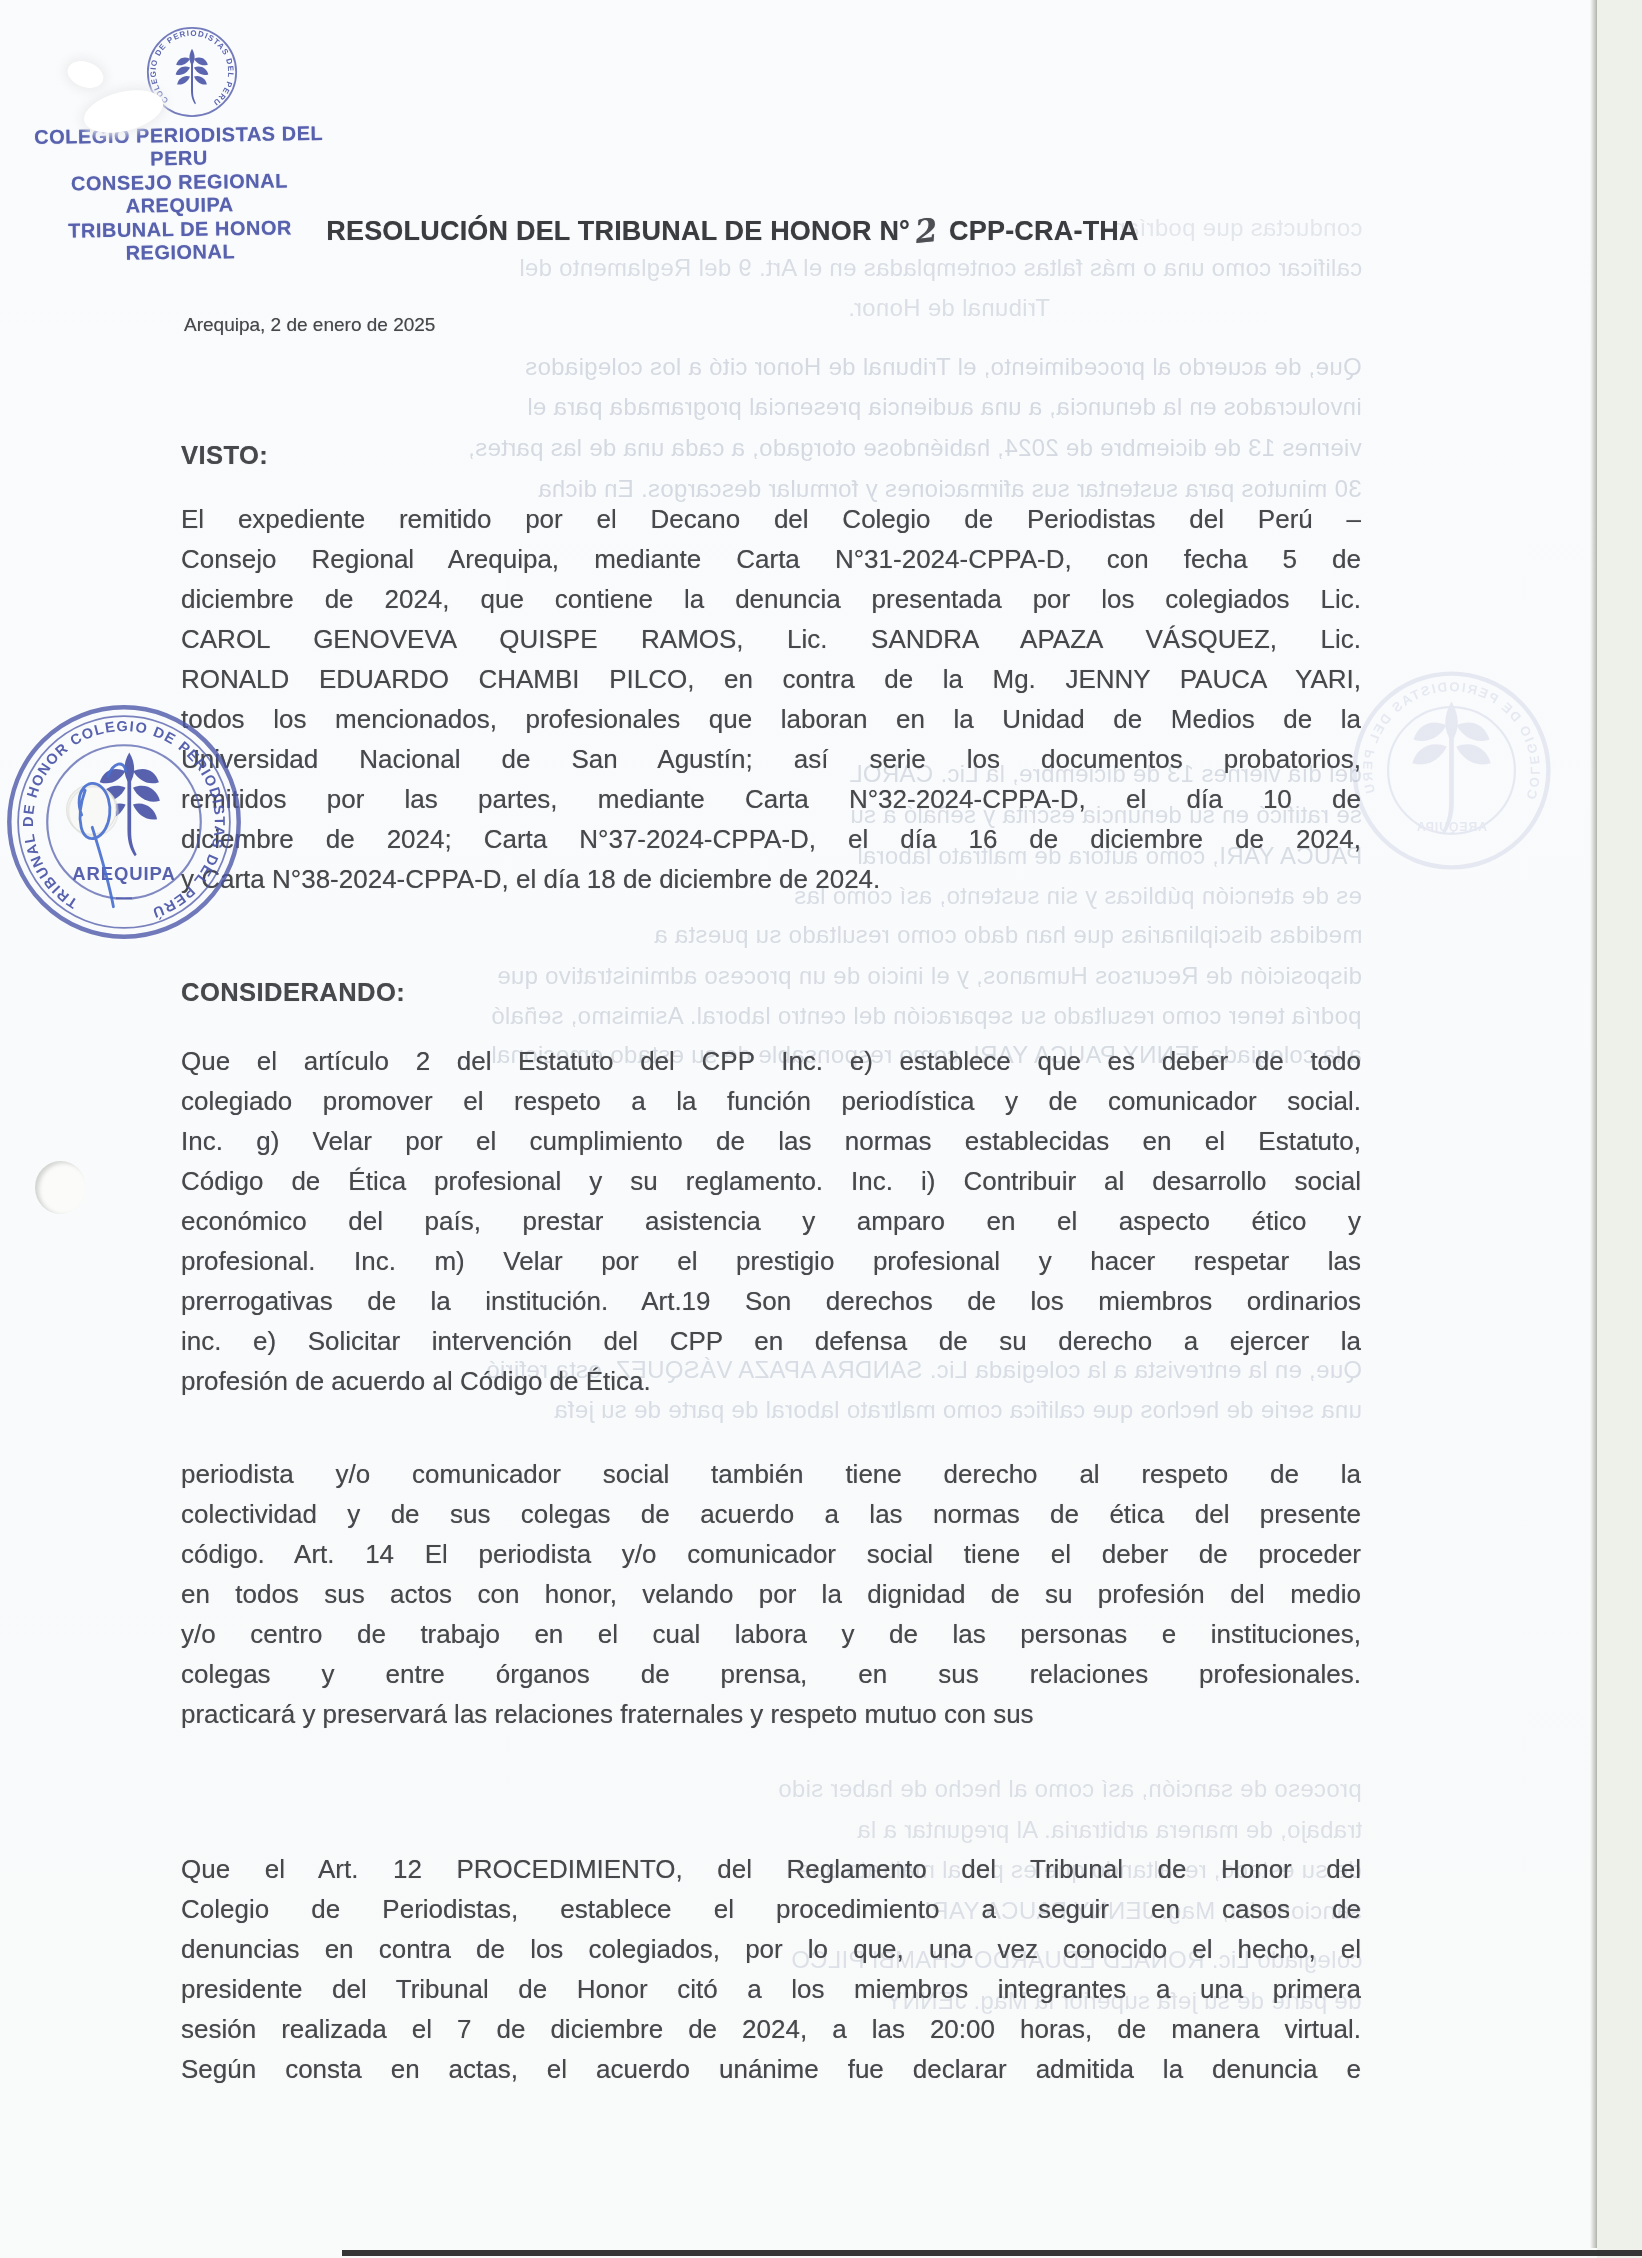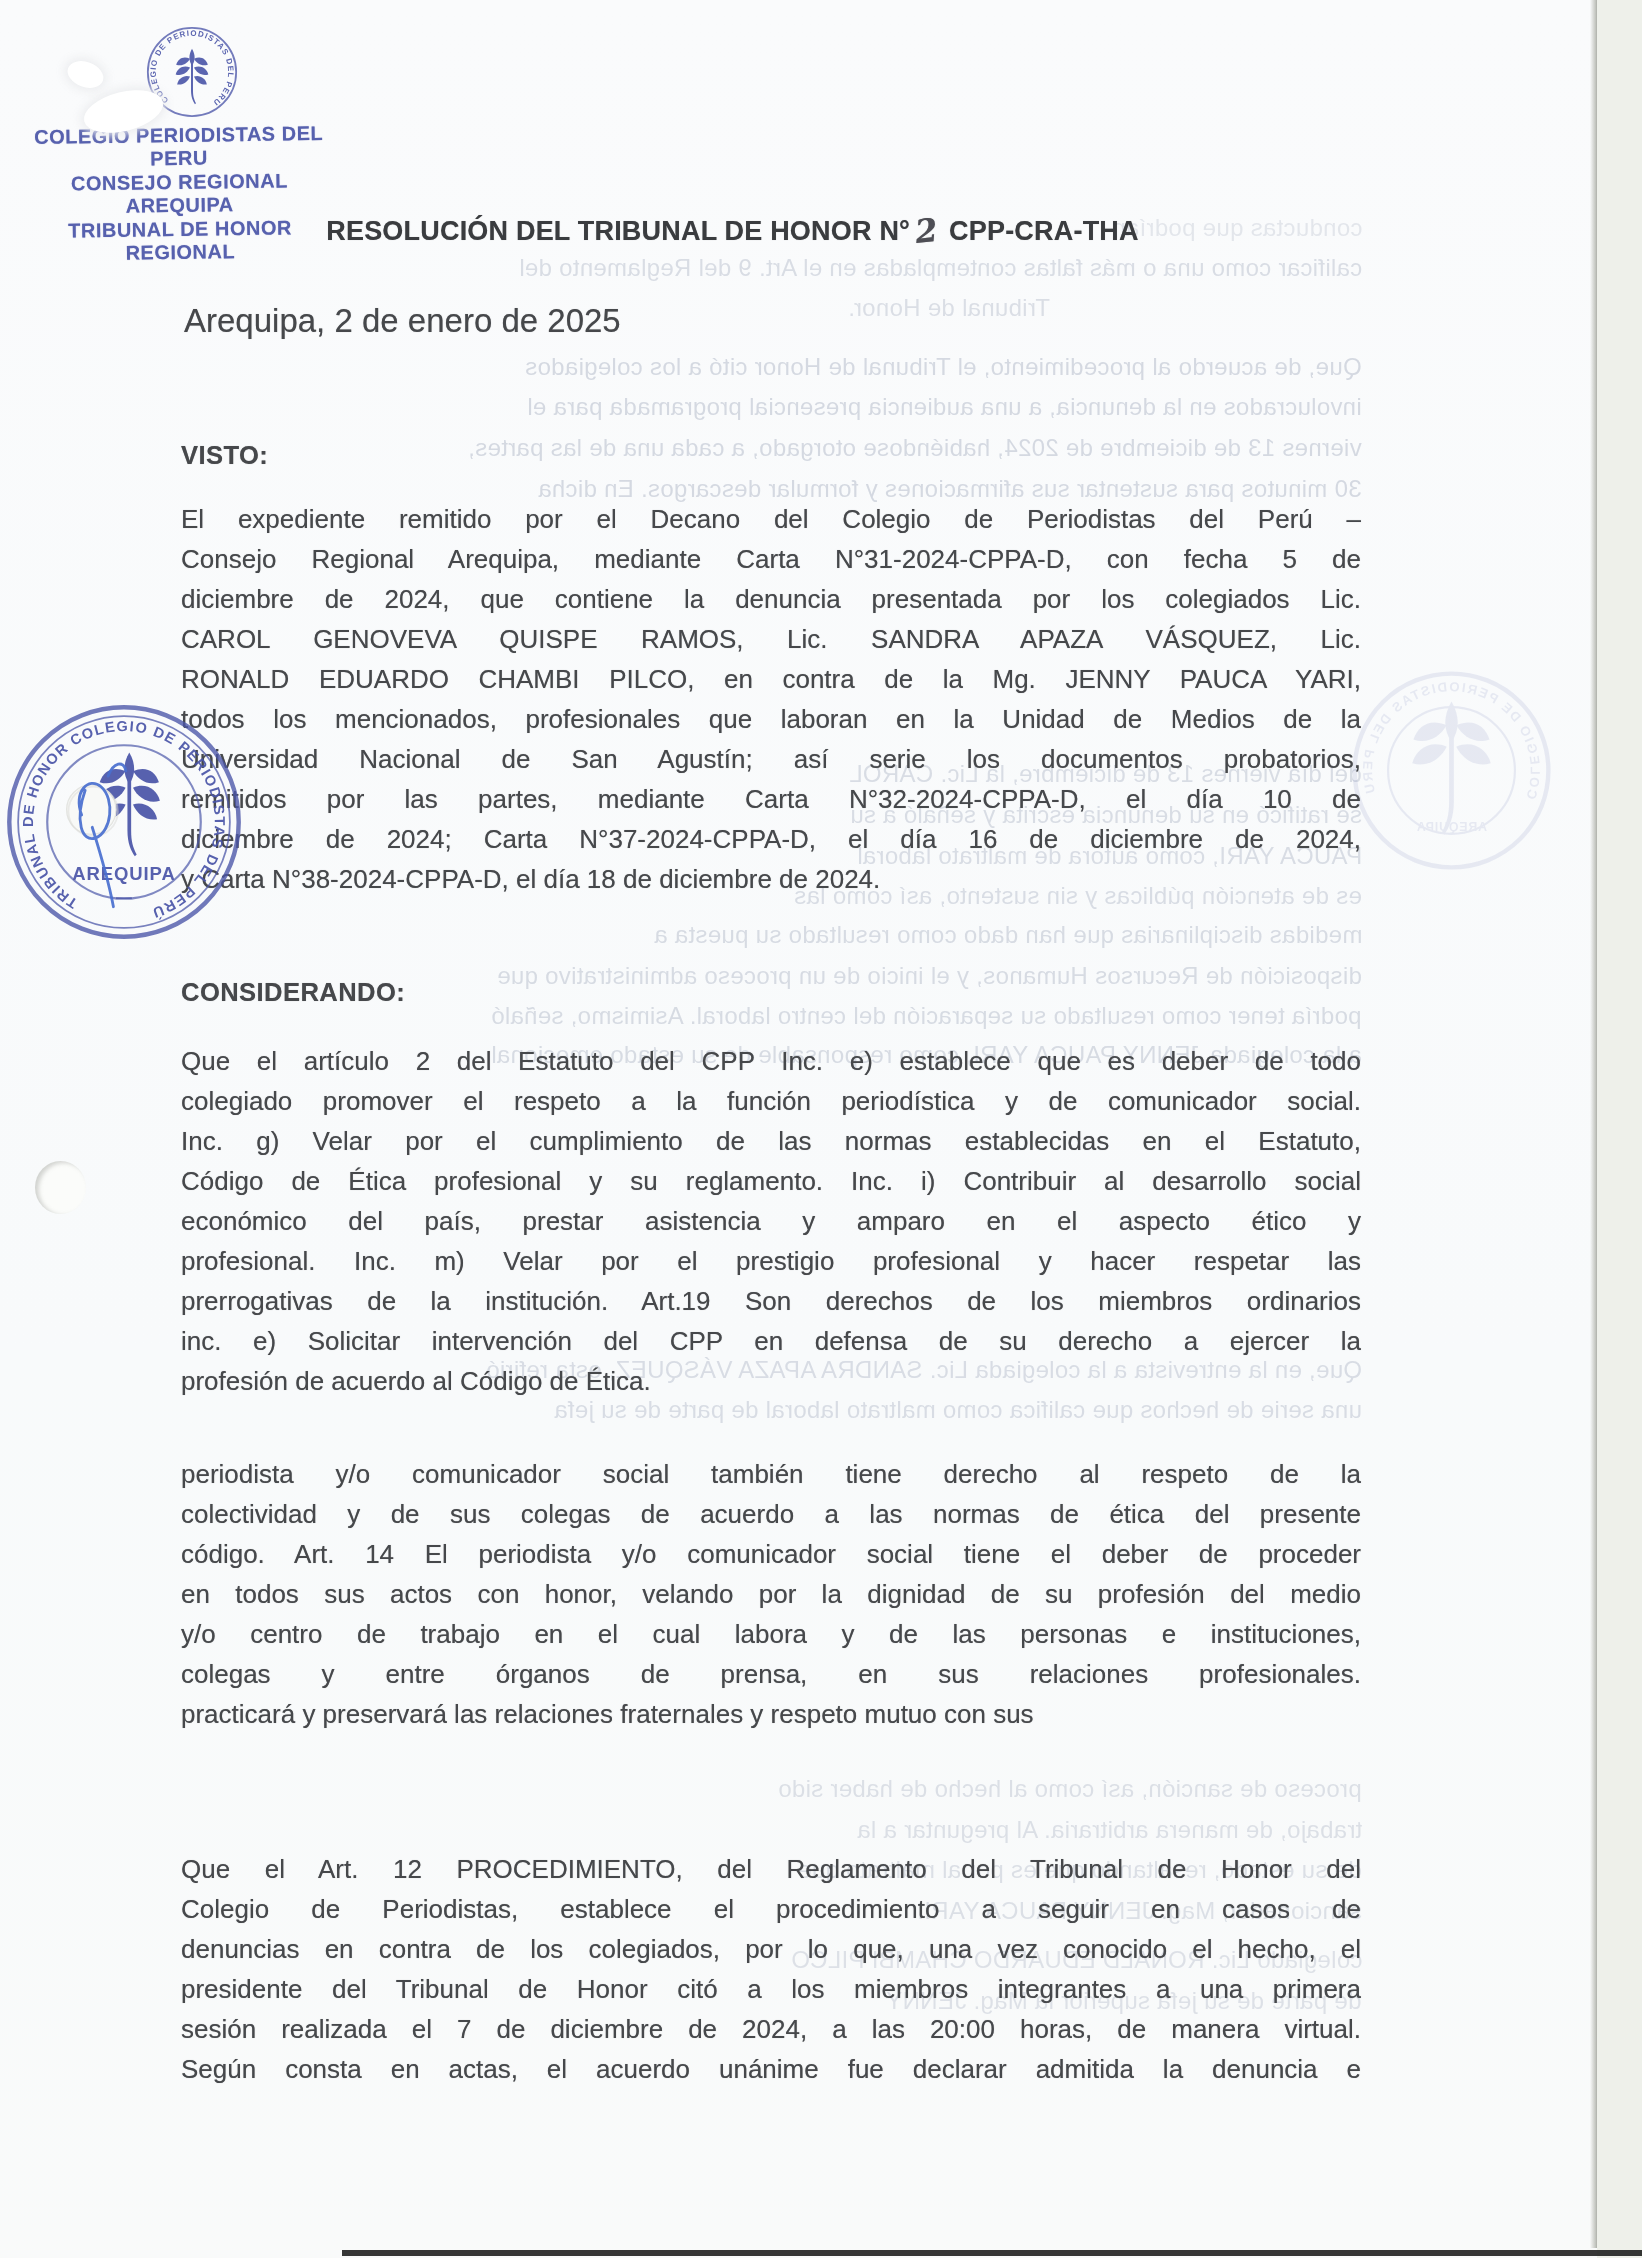--- a/index.html
+++ b/index.html
@@ -47,21 +47,21 @@
   #bleed > div:nth-child(20){top:1856px;opacity:.36;}
   #bleed > div:nth-child(21){top:1897px;opacity:.36;}
   #bleed > div:nth-child(22){top:1946px;opacity:.34;}
   #bleed > div:nth-child(23){top:1987px;opacity:.34;}
   
   .doc-text{color:#46484b;text-shadow:0 0 0.7px rgba(68,70,73,.55);}
   #title{position:absolute;left:181px;top:210px;width:1103px;text-align:center;
     font-size:27px;font-weight:700;color:#3a3c3f;letter-spacing:0.2px;z-index:2;}
   #title .hand{display:inline-block;font-family:"DejaVu Serif",serif;font-style:italic;font-weight:700;
     font-size:32px;color:#4e4e55;transform:rotate(-6deg) translateY(1.8px);margin:0 3.5px 0 5.3px;}
-  #dateline{position:absolute;left:184px;top:302px;font-size:33px;z-index:2;}
+  #dateline{position:absolute;left:184px;top:314px;font-size:19px;z-index:2;}
   .heading{position:absolute;left:181px;font-size:25.6px;font-weight:700;letter-spacing:0.4px;z-index:2;}
   #visto-heading{top:441px;}
   #considerando-heading{top:978px;}
   .para{position:absolute;left:181px;width:1180px;font-size:26px;line-height:40px;z-index:2;}
   .para > div{text-align:justify;text-align-last:justify;}
   .para.short-last > div:last-child{text-align-last:left;}
   #visto-para{top:499px;}
   #cons-para-1{top:1041px;}
   #cons-para-2{top:1454px;}
   #cons-para-3{top:1849px;}

